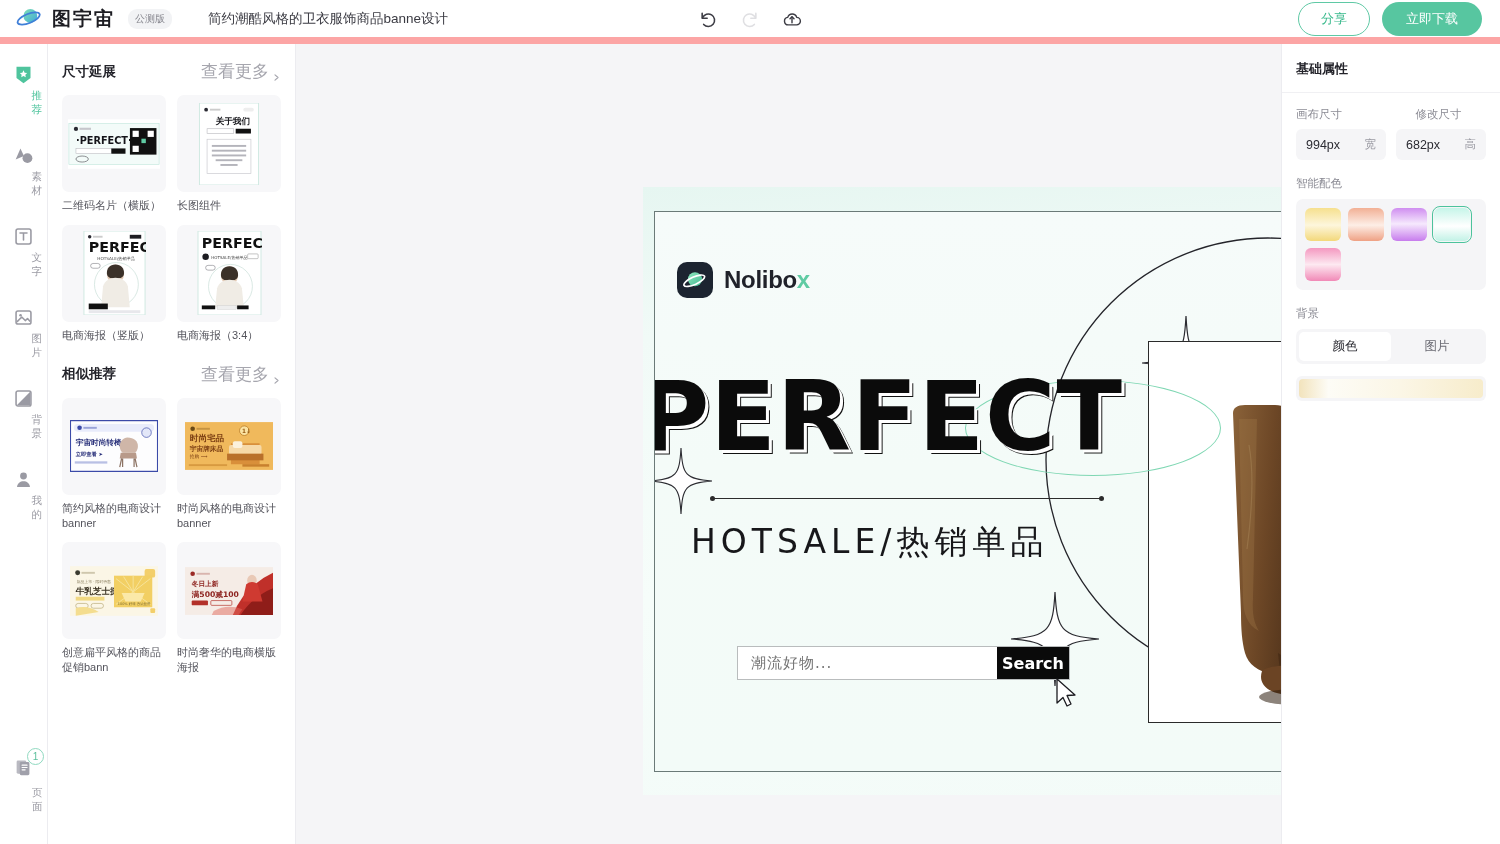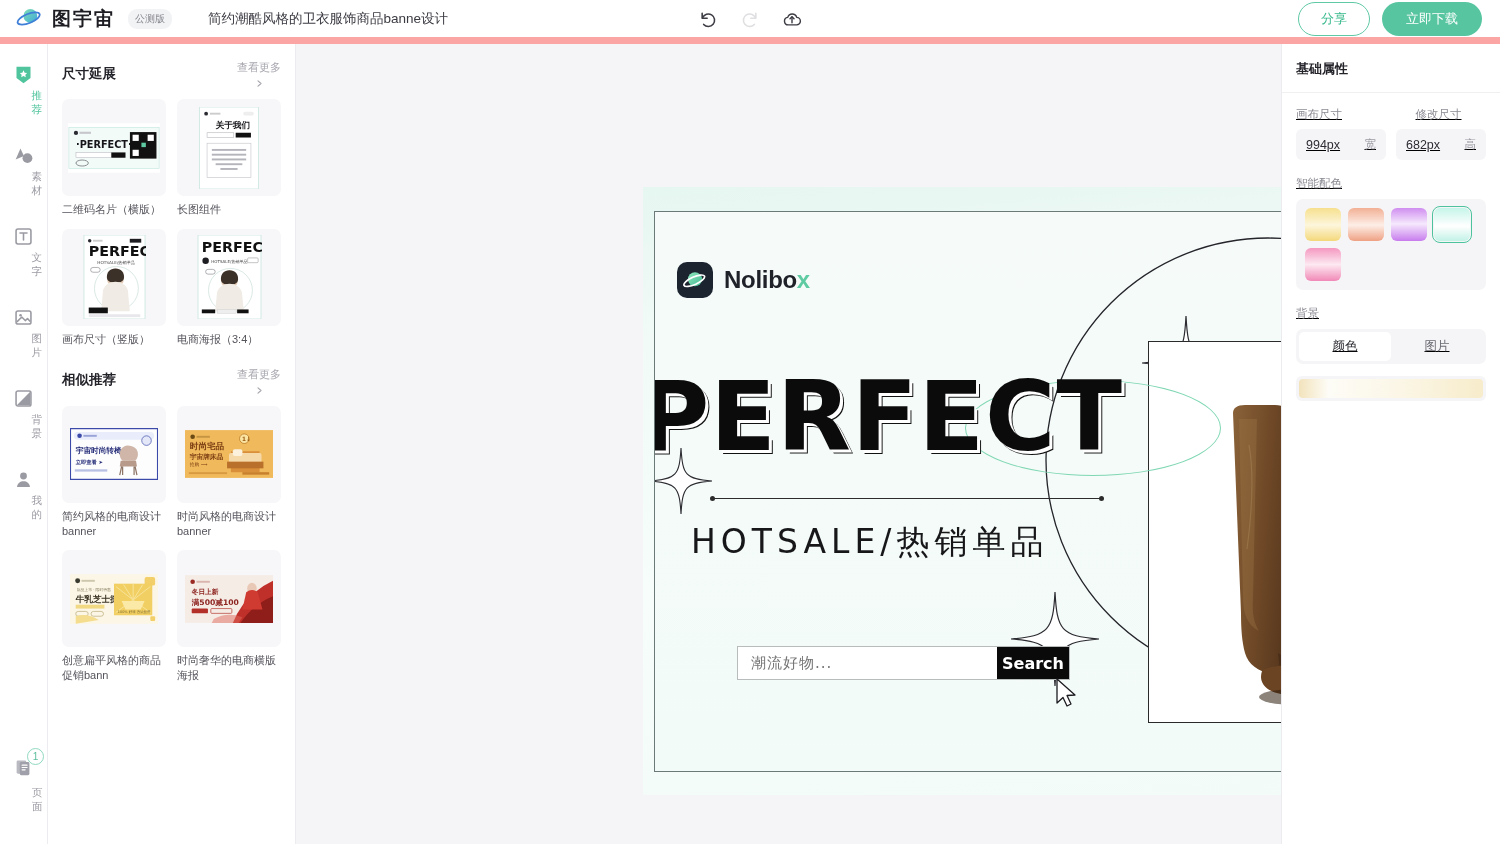--- a/index.html
+++ b/index.html
@@ -77,22 +77,22 @@
 
   
   .panel {
     width: 248px; flex: 0 0 248px; background: #fff;
     border-right: 1px solid #ececf0; overflow: hidden;
     padding: 16px 14px 0 14px;
   }
   .sec-head { display: flex; align-items: center; margin-bottom: 12px; }
   .sec-title { font-size: 13.5px; font-weight: 700; color: #23232a; }
   .sec-more {
-    margin-left: auto; font-size: 11px; color: #a6a6ae;
-    display: flex; align-items: center; gap: 3px; cursor: pointer; flex-direction: column;
+    margin-left: auto; font-size: 17px; color: #a6a6ae;
+    display: flex; align-items: center; gap: 3px; cursor: pointer;
   }
   .chev { width: 9px; height: 9px; display:block; }
   .grid { display: grid; grid-template-columns: 1fr 1fr; gap: 12px 11px; }
   .card { cursor: pointer; }
   .thumb {
     background: #f7f7f9; border-radius: 7px; height: 97px;
     display: flex; align-items: center; justify-content: center; overflow: hidden;
   }
   .thumb.tall { height: 97px; }
   .card-label {
@@ -182,21 +182,21 @@
 
   
   .rpanel {
     width: 219px; flex: 0 0 219px; background: #fff; border-left: 1px solid #ececf0;
     padding: 0; overflow: hidden;
   }
   .rp-title {
     font-size: 13px; font-weight: 700; color: #23232a;
     padding: 16px 0 14px 14px; border-bottom: 1px solid #f0f0f3;
   }
-  .rp-body { padding: 14px 14px 0 14px; text-decoration: underline; }
+  .rp-body { padding: 14px 14px 0 14px; }
   .rp-lbl-row { display: flex; font-size: 11.5px; color: #8c8c95; margin-bottom: 7px; }
   .rp-lbl-row .l1 { width: 50%; }
   .rp-lbl-row .l2 { width: 50%; text-align: center; }
   .size-row { display: flex; gap: 10px; margin-bottom: 16px; }
   .size-box {
     flex: 1; background: #f5f5f7; border-radius: 6px; height: 31px;
     display: flex; align-items: center; padding: 0 10px;
   }
   .size-val { font-size: 12.5px; color: #2c2c33; }
   .size-unit { margin-left: auto; font-size: 11.5px; color: #9a9aa3; }
@@ -423,21 +423,21 @@
               <text x="14" y="30" font-family="DejaVu Sans" font-size="4.4" fill="#444">HOTSALE/热销单品</text>
               <circle cx="34" cy="56" r="23" fill="none" stroke="#c8ded7" stroke-width=".7"></circle>
               <ellipse cx="33" cy="45" rx="9" ry="10" fill="#e2c9b4"></ellipse>
               <path d="M33 35c6 0 9 4 9 9 0 4-3 6-9 6s-9-2-9-6c0-5 3-9 9-9z" fill="#3b3129"></path>
               <path d="M20 58c2-6 7-9 13-9s11 3 13 9l2 22H18z" fill="#f0ece5"></path>
               <rect x="7" y="34" width="10" height="5" rx="2.5" fill="none" stroke="#7a7a80" stroke-width=".6"></rect>
               <rect x="5" y="76" width="20" height="6" fill="#111"></rect>
               <rect x="5" y="83" width="54" height="3" fill="#e8e8ec"></rect>
             </svg>
           </div>
-          <div class="card-label">画布尺寸（竖版）</div>
+          <div class="card-label">电商海报（竖版）</div>
         </div>
 
         <div class="card">
           <div class="thumb tall">
             <svg viewBox="0 0 66 88" width="65" height="84">
               <rect width="66" height="88" fill="#fff" stroke="#cfe9e1"></rect>
               <text x="4" y="18" font-family="DejaVu Sans" font-size="15" font-weight="700" fill="#111">PERFECT</text>
               <circle cx="8" cy="27" r="3.4" fill="#1d1d22"></circle>
               <text x="14" y="29" font-family="DejaVu Sans" font-size="4.2" fill="#444">HOTSALE/热销单品</text>
               <rect x="52" y="24" width="11" height="5" rx="1" fill="none" stroke="#999" stroke-width=".6"></rect>

